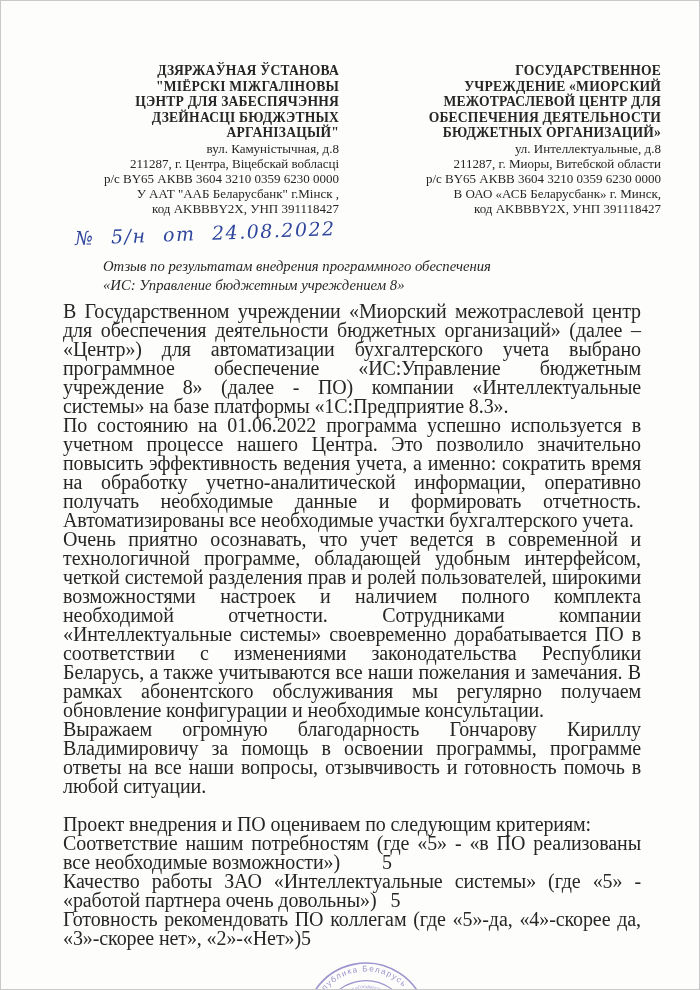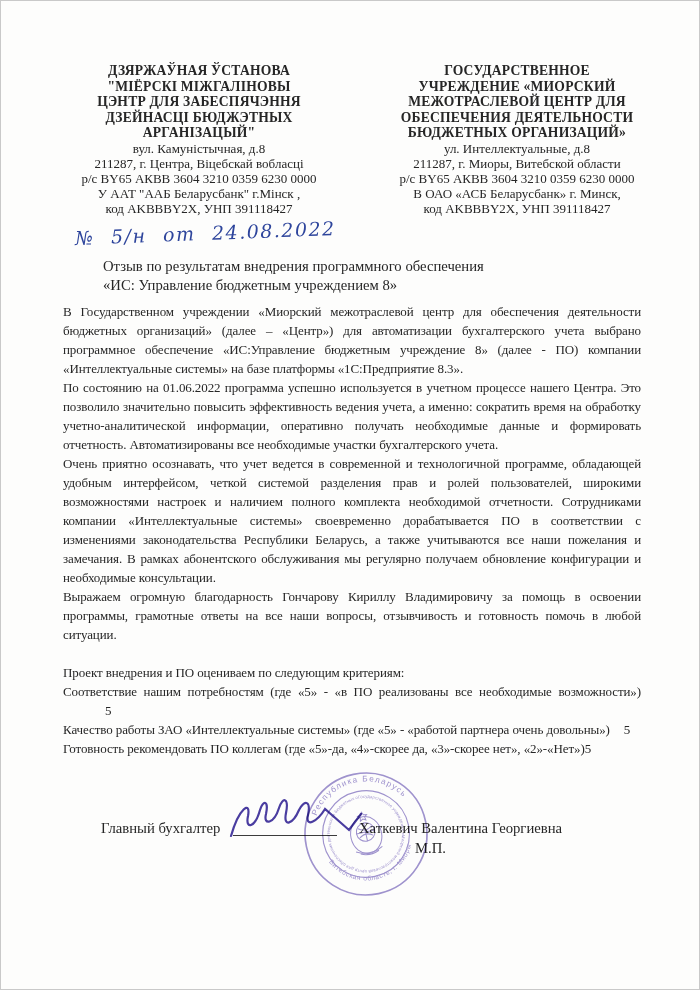--- a/index.html
+++ b/index.html
@@ -3,36 +3,36 @@
 <meta charset="utf-8">
 <style>
   html,body{margin:0;padding:0;background:#ffffff;}
   .page{
     width:700px;height:990px;position:relative;overflow:hidden;
     background:#fdfdfc;border:1px solid #c9c9c9;box-sizing:border-box;
     font-family:"Liberation Serif", serif;color:#262626;
   }
   
   .header-row{display:flex;justify-content:space-between;padding:62px 38px 0 58px;}
-  .header-col{text-align:center;}
+  .header-col{text-align:right;}
   .header-col.left{width:280px;}
   .header-col.right{width:288px;}
   .org-name{font-weight:bold;font-size:13.6px;line-height:15.6px;letter-spacing:.2px;}
   .org-addr{font-size:13px;line-height:15px;}
   
   .handwritten{
     margin:11px 0 0 74px;width:fit-content;
     font-family:"DejaVu Serif", serif;font-style:italic;
     color:#2e459c;font-size:19px;letter-spacing:1.5px;word-spacing:9px;
     transform:rotate(-2.2deg);transform-origin:left center;
   }
   
-  .subject{margin:8px 58px 0 102px;font-size:14.7px;line-height:19px;}
+  .subject{margin:8px 58px 0 102px;font-size:14.7px;line-height:19px;font-style:italic;}
   
-  .body-text{margin:7px 58px 0 62px;font-size:13px;line-height:19px;
+  .body-text{margin:7px 58px 0 62px;font-size:20px;line-height:19px;
     text-align:justify;letter-spacing:-.1px;}
   .body-text p{margin:0;}
   .criteria-intro{margin-top:19px !important;}
   .gap-lg{display:inline-block;width:42px;}
   .gap-sm{display:inline-block;width:14px;}
   .gap-none{display:inline-block;width:0;}
   
   .sig-area{position:relative;height:230px;margin-top:10px;font-size:14.7px;}
   .sig-role{position:absolute;left:100px;top:52px;}
   .sig-name{position:absolute;left:358px;top:52px;}
@@ -80,21 +80,21 @@
 
   <div class="subject">
     <div>Отзыв по результатам внедрения программного обеспечения</div>
     <div>«ИС: Управление бюджетным учреждением 8»</div>
   </div>
 
   <div class="body-text">
     <p>В Государственном учреждении «Миорский межотраслевой центр для обеспечения деятельности бюджетных организаций» (далее – «Центр») для автоматизации бухгалтерского учета выбрано программное обеспечение «ИС:Управление бюджетным учреждение 8» (далее - ПО) компании «Интеллектуальные системы» на базе платформы «1С:Предприятие 8.3».</p>
     <p>По состоянию на 01.06.2022 программа успешно используется в учетном процессе нашего Центра. Это позволило значительно повысить эффективность ведения учета, а именно: сократить время на обработку учетно-аналитической информации, оперативно получать необходимые данные и формировать отчетность. Автоматизированы все необходимые участки бухгалтерского учета.</p>
     <p>Очень приятно осознавать, что учет ведется в современной и технологичной программе, обладающей удобным интерфейсом, четкой системой разделения прав и ролей пользователей, широкими возможностями настроек и наличием полного комплекта необходимой отчетности. Сотрудниками компании «Интеллектуальные системы» своевременно дорабатывается ПО в соответствии с изменениями законодательства Республики Беларусь, а также учитываются все наши пожелания и замечания. В рамках абонентского обслуживания мы регулярно получаем обновление конфигурации и необходимые консультации.</p>
-    <p>Выражаем огромную благодарность Гончарову Кириллу Владимировичу за помощь в освоении программы, грамотные ответы на все наши вопросы, отзывчивость и готовность помочь в любой ситуации.</p>
+    <p>Выражаем огромную благодарность Гончарову Кириллу Владимировичу за помощь в освоении программы, программе ответы на все наши вопросы, отзывчивость и готовность помочь в любой ситуации.</p>
 
     <p class="criteria-intro">Проект внедрения и ПО оцениваем по следующим критериям:</p>
     <p><span>Соответствие нашим потребностям (где «5» - «в ПО реализованы все необходимые возможности»)</span><span class="gap-lg"></span><span>5</span></p>
     <p><span>Качество работы ЗАО «Интеллектуальные системы» (где «5» - «работой партнера очень довольны»)</span><span class="gap-sm"></span><span>5</span></p>
     <p><span>Готовность рекомендовать ПО коллегам (где «5»-да, «4»-скорее да, «3»-скорее нет», «2»-«Нет»)</span><span class="gap-none"></span><span>5</span></p>
   </div>
 
   <div class="sig-area">
 
     <span class="sig-role">Главный бухгалтер</span>

